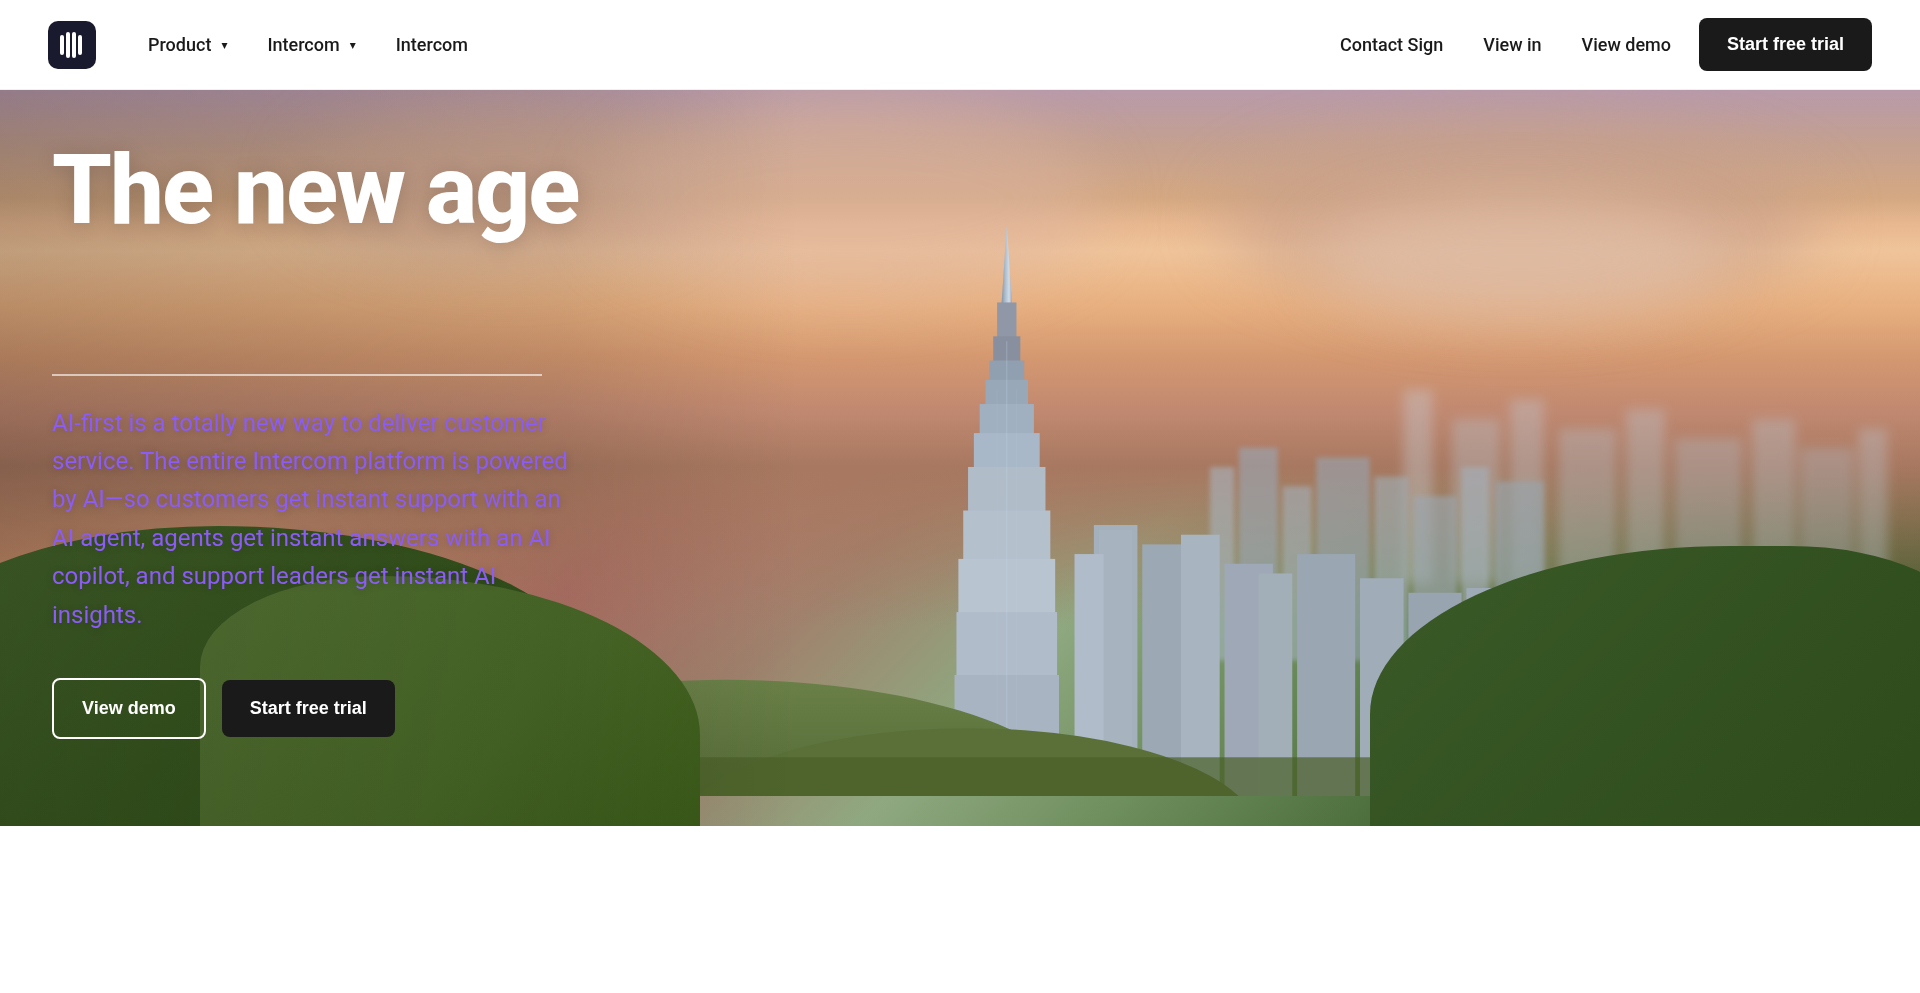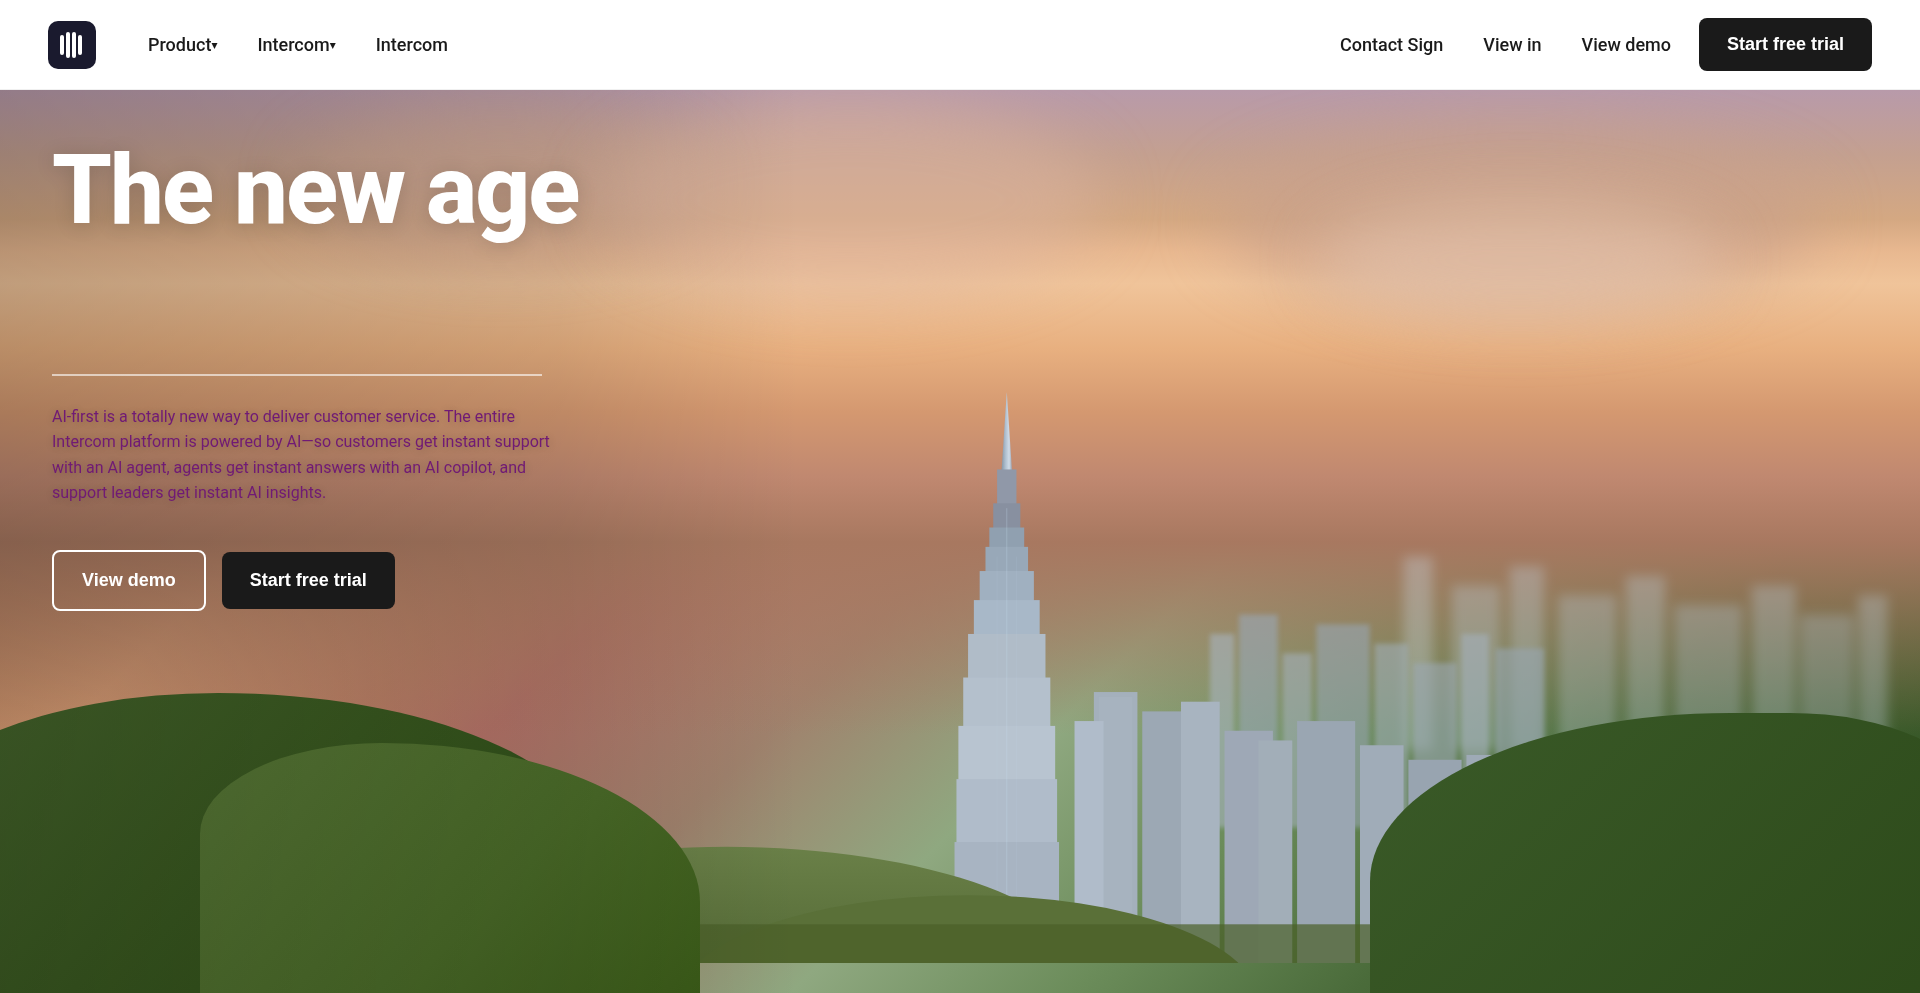--- a/index.html
+++ b/index.html
@@ -55,21 +55,21 @@
 
     .nav-links {
       display: flex;
       align-items: center;
       gap: 8px;
     }
 
     .nav-link {
       display: flex;
       align-items: center;
-      gap: 0;
+      gap: 10px;
       padding: 8px 16px;
       font-size: 18px;
       font-weight: 500;
       color: #1a1a1a;
       cursor: pointer;
       border-radius: 6px;
       text-decoration: none;
       white-space: nowrap;
     }
 
@@ -103,21 +103,21 @@
       border-radius: 8px;
       border: none;
       cursor: pointer;
       white-space: nowrap;
     }
 
     
     .hero {
       position: relative;
       width: 100%;
-      height: 993px;
+      height: 826px;
       overflow: hidden;
       padding-top: 90px;
     }
 
     .hero-bg {
       position: absolute;
       top: 90px;
       left: 0;
       right: 0;
       bottom: 0;
@@ -272,23 +272,23 @@
     }
 
     .hero-divider {
       width: 490px;
       height: 2px;
       background: rgba(255, 255, 255, 0.6);
       margin-bottom: 28px;
     }
 
     .hero-subtext {
-      font-size: 16px;
+      font-size: 24px;
       font-weight: 400;
-      color: #701a75;
+      color: #8b5cf6;
       line-height: 1.6;
       max-width: 530px;
       margin-bottom: 44px;
       text-shadow: 0 1px 8px rgba(0,0,0,0.2);
     }
 
     .hero-buttons {
       display: flex;
       gap: 16px;
       align-items: center;

